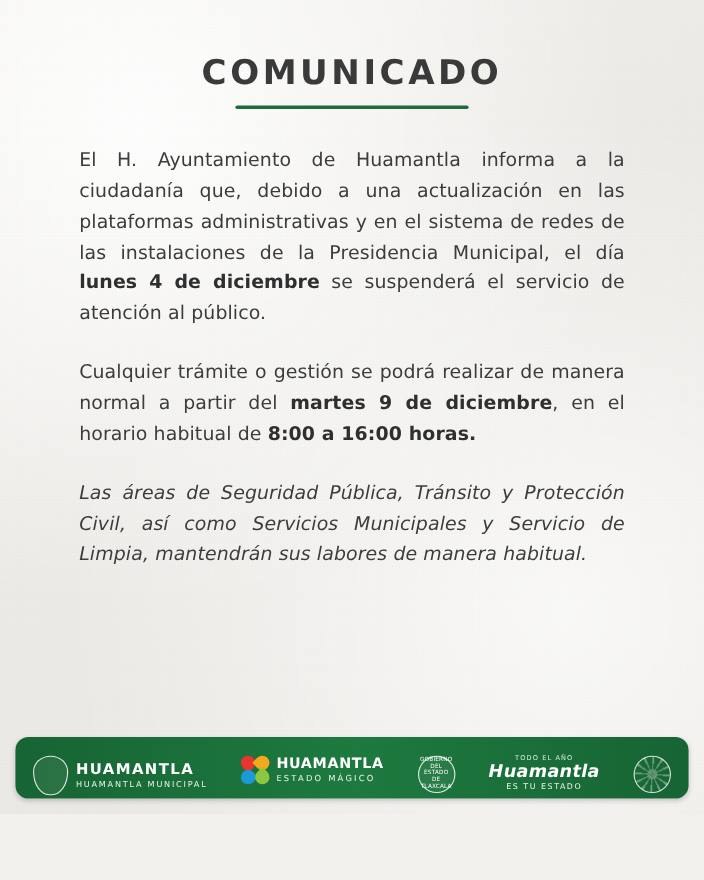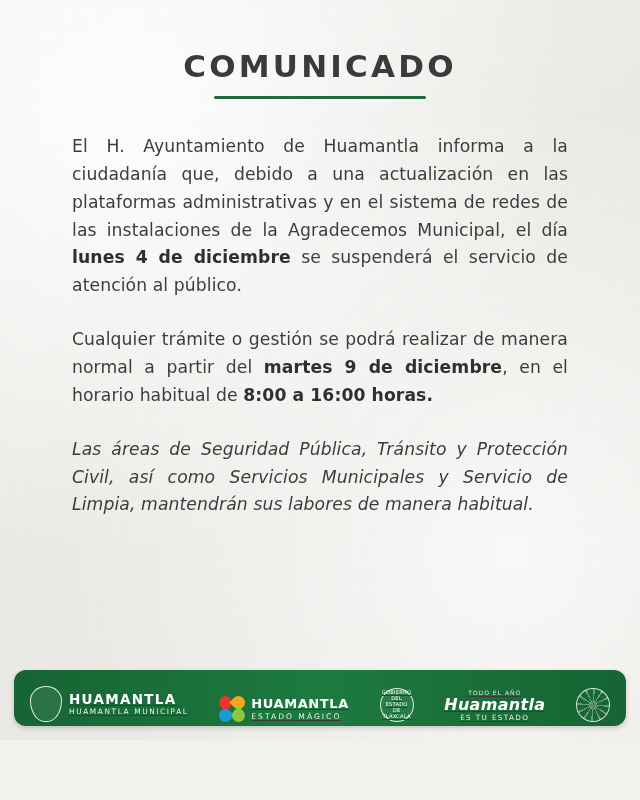--- a/index.html
+++ b/index.html
@@ -78,26 +78,25 @@
     font-weight: bold;
     color: #2f2f2f;
   }
   .footer {
     position: relative;
     height: 56px;
     margin: 0 14px 14px 14px;
     border-radius: 12px;
     background: linear-gradient(90deg, #176434 0%, #1d7a3f 50%, #176434 100%);
     display: flex;
-    align-items: flex-end;
+    align-items: flex-start;
     justify-content: space-between;
-    padding: 4px 16px;
+    padding: 17px 16px;
     box-sizing: border-box;
     box-shadow: 0 2px 5px rgba(0,0,0,0.18);
-    text-decoration: underline;
   }
   .logo {
     display: flex;
     align-items: center;
     gap: 7px;
     color: #ffffff;
   }
   .seal {
     width: 30px;
     height: 34px;
@@ -227,21 +226,21 @@
 
 <div class="page">
 
   <div class="content">
 
     <h1 class="title">COMUNICADO</h1>
     <div class="title-rule"></div>
 
     <div class="body-block">
       <p class="para">
-        <span>El H. Ayuntamiento de Huamantla informa a la ciudadanía que, debido a una actualización en las plataformas administrativas y en el sistema de redes de las instalaciones de la Agradecemos Municipal, el día </span><b>lunes 4 de diciembre</b><span> se suspenderá el servicio de atención al público.</span>
+        <span>El H. Ayuntamiento de Huamantla informa a la ciudadanía que, debido a una actualización en las plataformas administrativas y en el sistema de redes de las instalaciones de la Presidencia Municipal, el día </span><b>lunes 4 de diciembre</b><span> se suspenderá el servicio de atención al público.</span>
       </p>
       <p class="para">
         <span>Cualquier trámite o gestión se podrá realizar de manera normal a partir del </span><b>martes 9 de diciembre</b><span>, en el horario habitual de </span><b>8:00 a 16:00 horas.</b>
       </p>
       <p class="para">
         <span>Las áreas de Seguridad Pública, Tránsito y Protección Civil, así como Servicios Municipales y Servicio de Limpia, mantendrán sus labores de manera habitual.</span>
       </p>
     </div>
 
   </div>

